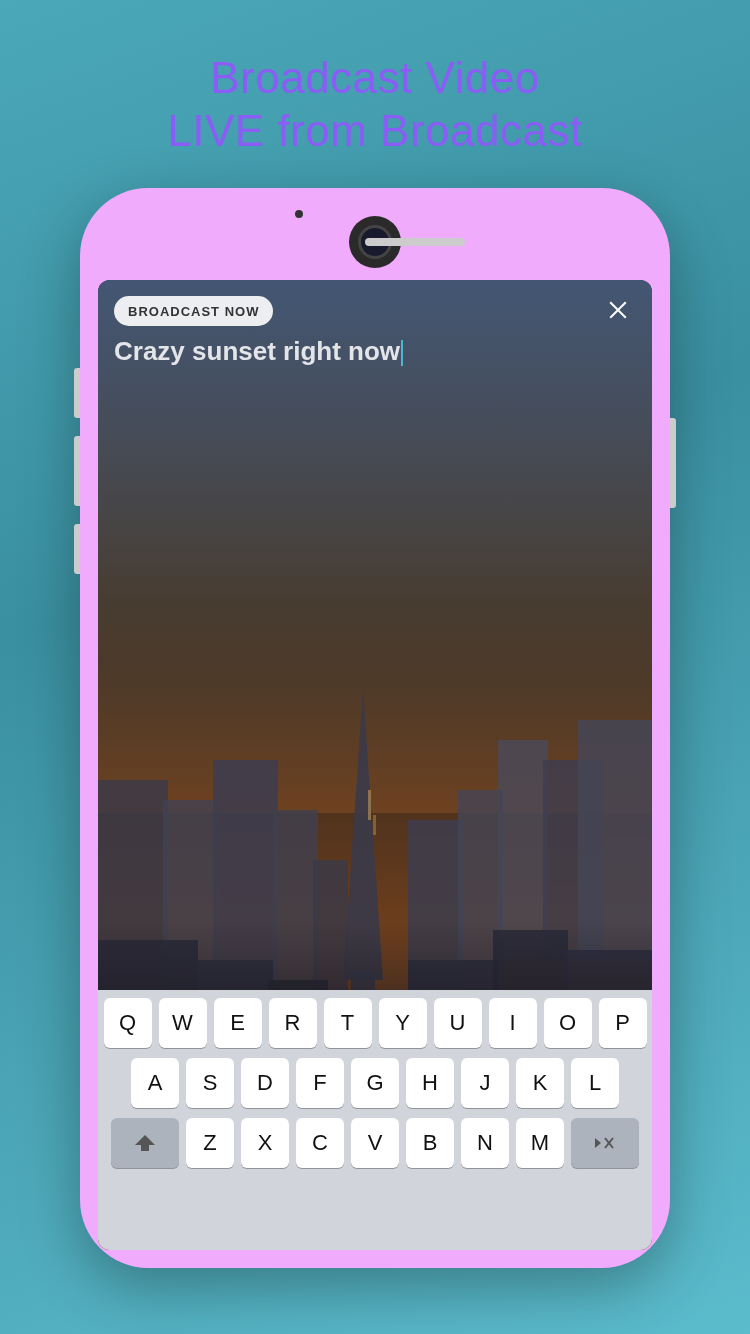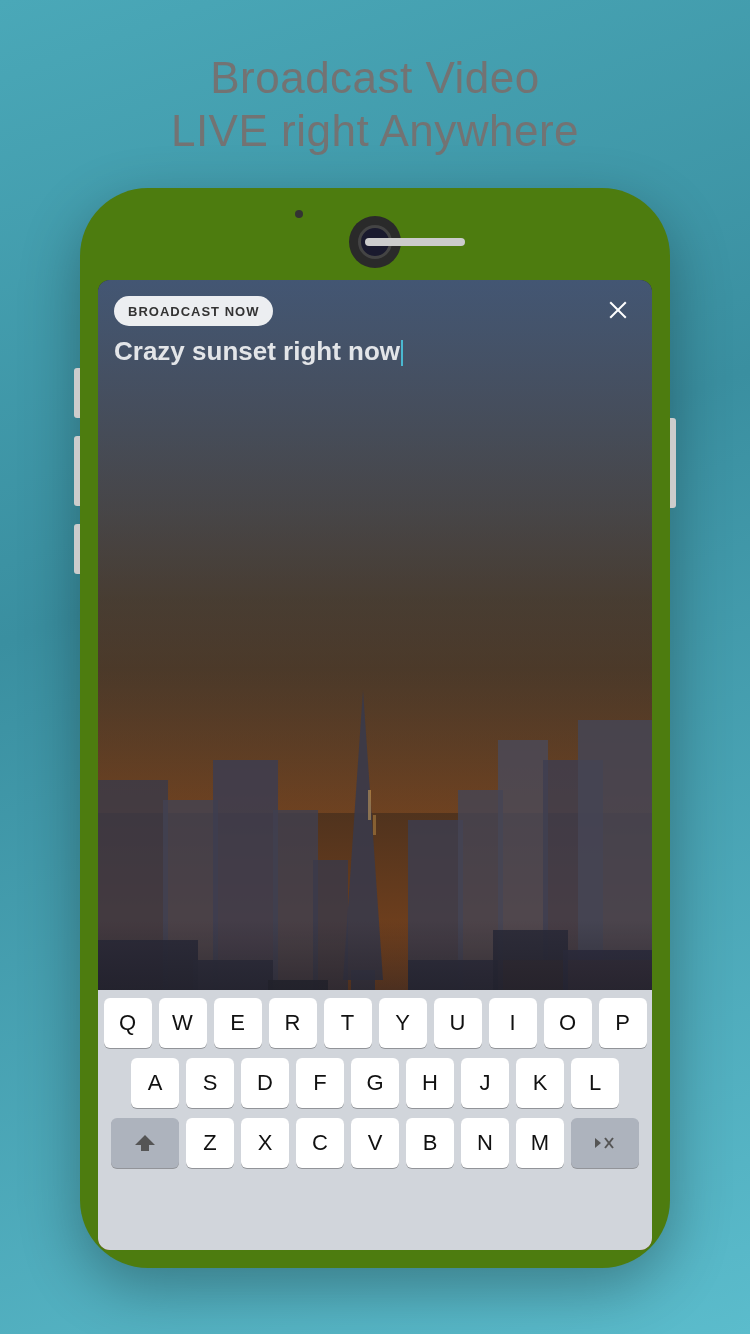--- a/index.html
+++ b/index.html
@@ -10,35 +10,35 @@
       overflow: hidden;
       background: linear-gradient(160deg, #4aa8b8 0%, #3a8fa0 40%, #5bbccc 100%);
       font-family: -apple-system, 'Helvetica Neue', Arial, sans-serif;
       display: flex;
       flex-direction: column;
       align-items: center;
     }
 
     
     .header-text {
-      color: #737373;
+      color: #8b5cf6;
       text-align: center;
       margin-top: 52px;
       margin-bottom: 30px;
       font-size: 44px;
       font-weight: 300;
       line-height: 1.2;
       letter-spacing: 0.5px;
     }
 
     
     .phone-shell {
       width: 590px;
       height: 1080px;
-      background: #4d7c0f;
+      background: #f0abfc;
       border-radius: 68px;
       position: relative;
       box-shadow: 0 20px 60px rgba(0,0,0,0.3);
       overflow: visible;
     }
 
     
     .phone-top {
       position: absolute;
       top: 0;
@@ -351,21 +351,21 @@
 
     .key-wide {
       width: 68px;
     }
   </style>
 </head>
 <body>
 
 <div class="header-text">
   <div>Broadcast Video</div>
-  <div>LIVE right Anywhere</div>
+  <div>LIVE from Broadcast</div>
 </div>
 
 <div class="phone-shell">
 
   <div class="phone-side-left">
     <div class="side-btn"></div>
     <div class="side-btn-tall"></div>
     <div class="side-btn"></div>
   </div>
   <div class="phone-side-right">

